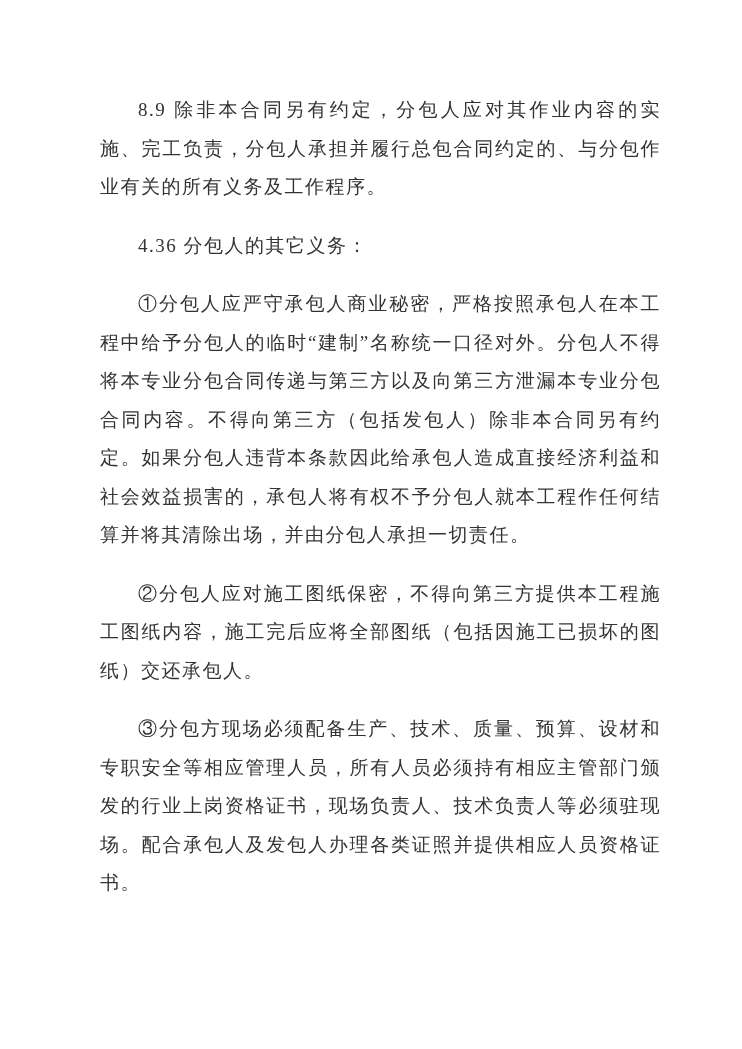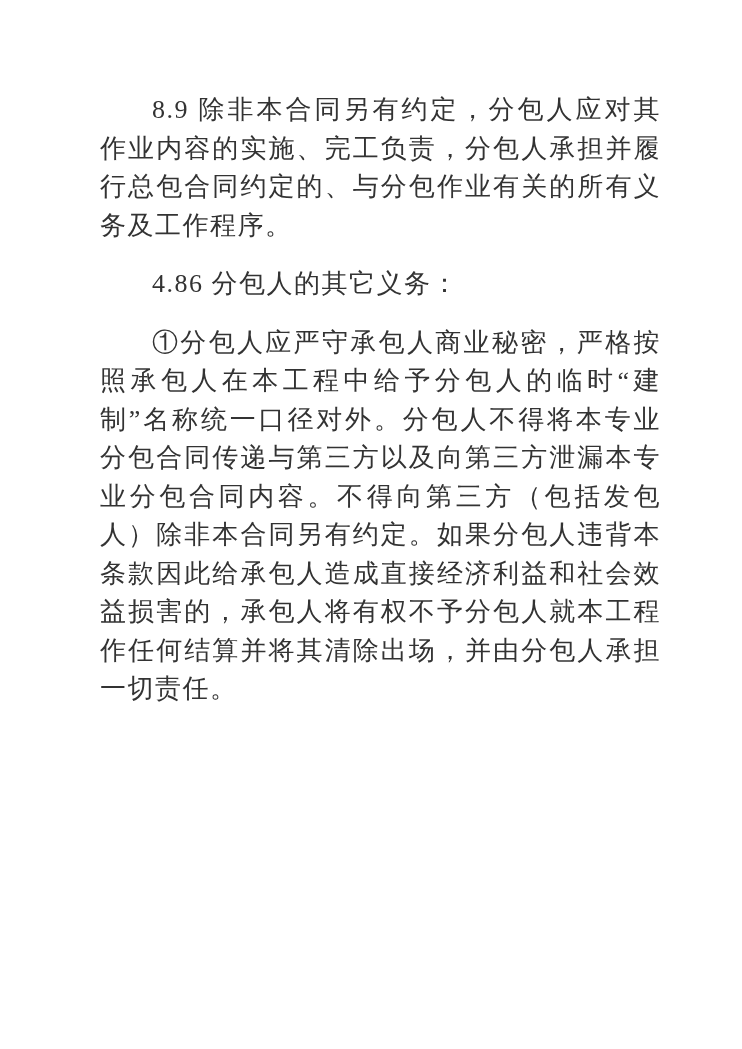--- a/index.html
+++ b/index.html
@@ -17,21 +17,21 @@
   }
   .content {
     position: absolute;
     left: 100px;
     top: 91px;
     width: 561px;
     z-index: 1;
   }
   .content p {
     margin: 0 0 20px 0;
-    font-size: 26px;
+    font-size: 19px;
     line-height: 38.5px;
     letter-spacing: 1.5px;
     color: #333333;
     text-align: justify;
     text-justify: inter-ideograph;
     text-indent: 2em;
   }
   .watermark {
     position: absolute;
     right: 0;
@@ -46,17 +46,19 @@
 
 <div class="page">
 
   <div class="watermark">
     
     
   </div>
 
   <div class="content">
     <p>8.9 除非本合同另有约定，分包人应对其作业内容的实施、完工负责，分包人承担并履行总包合同约定的、与分包作业有关的所有义务及工作程序。</p>
-    <p>4.86 分包人的其它义务：</p>
+    <p>4.36 分包人的其它义务：</p>
     <p>①分包人应严守承包人商业秘密，严格按照承包人在本工程中给予分包人的临时“建制”名称统一口径对外。分包人不得将本专业分包合同传递与第三方以及向第三方泄漏本专业分包合同内容。不得向第三方（包括发包人）除非本合同另有约定。如果分包人违背本条款因此给承包人造成直接经济利益和社会效益损害的，承包人将有权不予分包人就本工程作任何结算并将其清除出场，并由分包人承担一切责任。</p>
+    <p>②分包人应对施工图纸保密，不得向第三方提供本工程施工图纸内容，施工完后应将全部图纸（包括因施工已损坏的图纸）交还承包人。</p>
+    <p>③分包方现场必须配备生产、技术、质量、预算、设材和专职安全等相应管理人员，所有人员必须持有相应主管部门颁发的行业上岗资格证书，现场负责人、技术负责人等必须驻现场。配合承包人及发包人办理各类证照并提供相应人员资格证书。</p>
   </div>
 
 </div>
 
 </body></html>

